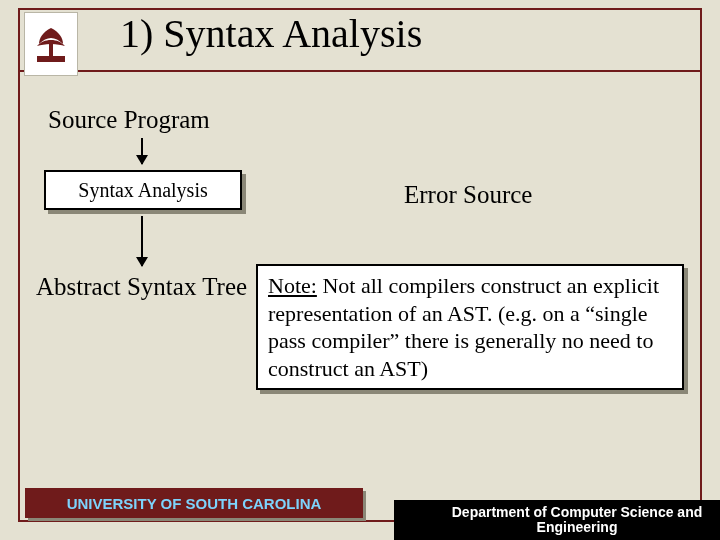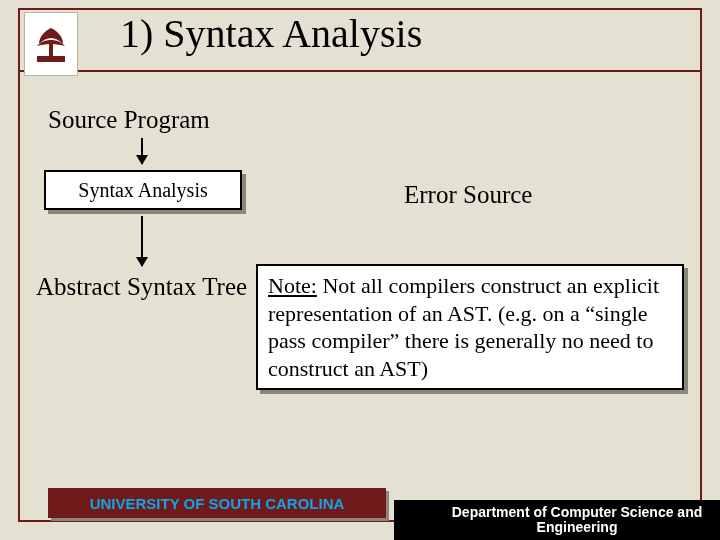--- a/index.html
+++ b/index.html
@@ -103,24 +103,24 @@
     width: 0; height: 0;
     border-left: 6px solid transparent;
     border-right: 6px solid transparent;
     border-top: 10px solid #000;
   }
   #arrow1 { left: 141px; top: 138px; height: 26px; }
   #arrow2 { left: 141px; top: 216px; height: 50px; }
 
   .footer-left {
     position: absolute;
-    left: 48px; top: 488px;
+    left: 25px; top: 488px;
     width: 338px; height: 30px;
     background: #6f1b1b;
-    color: #0ea5e9;
+    color: #7dd3fc;
     font-family: Arial, Helvetica, sans-serif;
     font-weight: bold;
     font-size: 15px;
     display: flex; align-items: center; justify-content: center;
     box-shadow: 3px 3px 0 #8a8777;
   }
   .footer-right {
     position: absolute;
     left: 394px; top: 500px;
     width: 310px; height: 40px;

